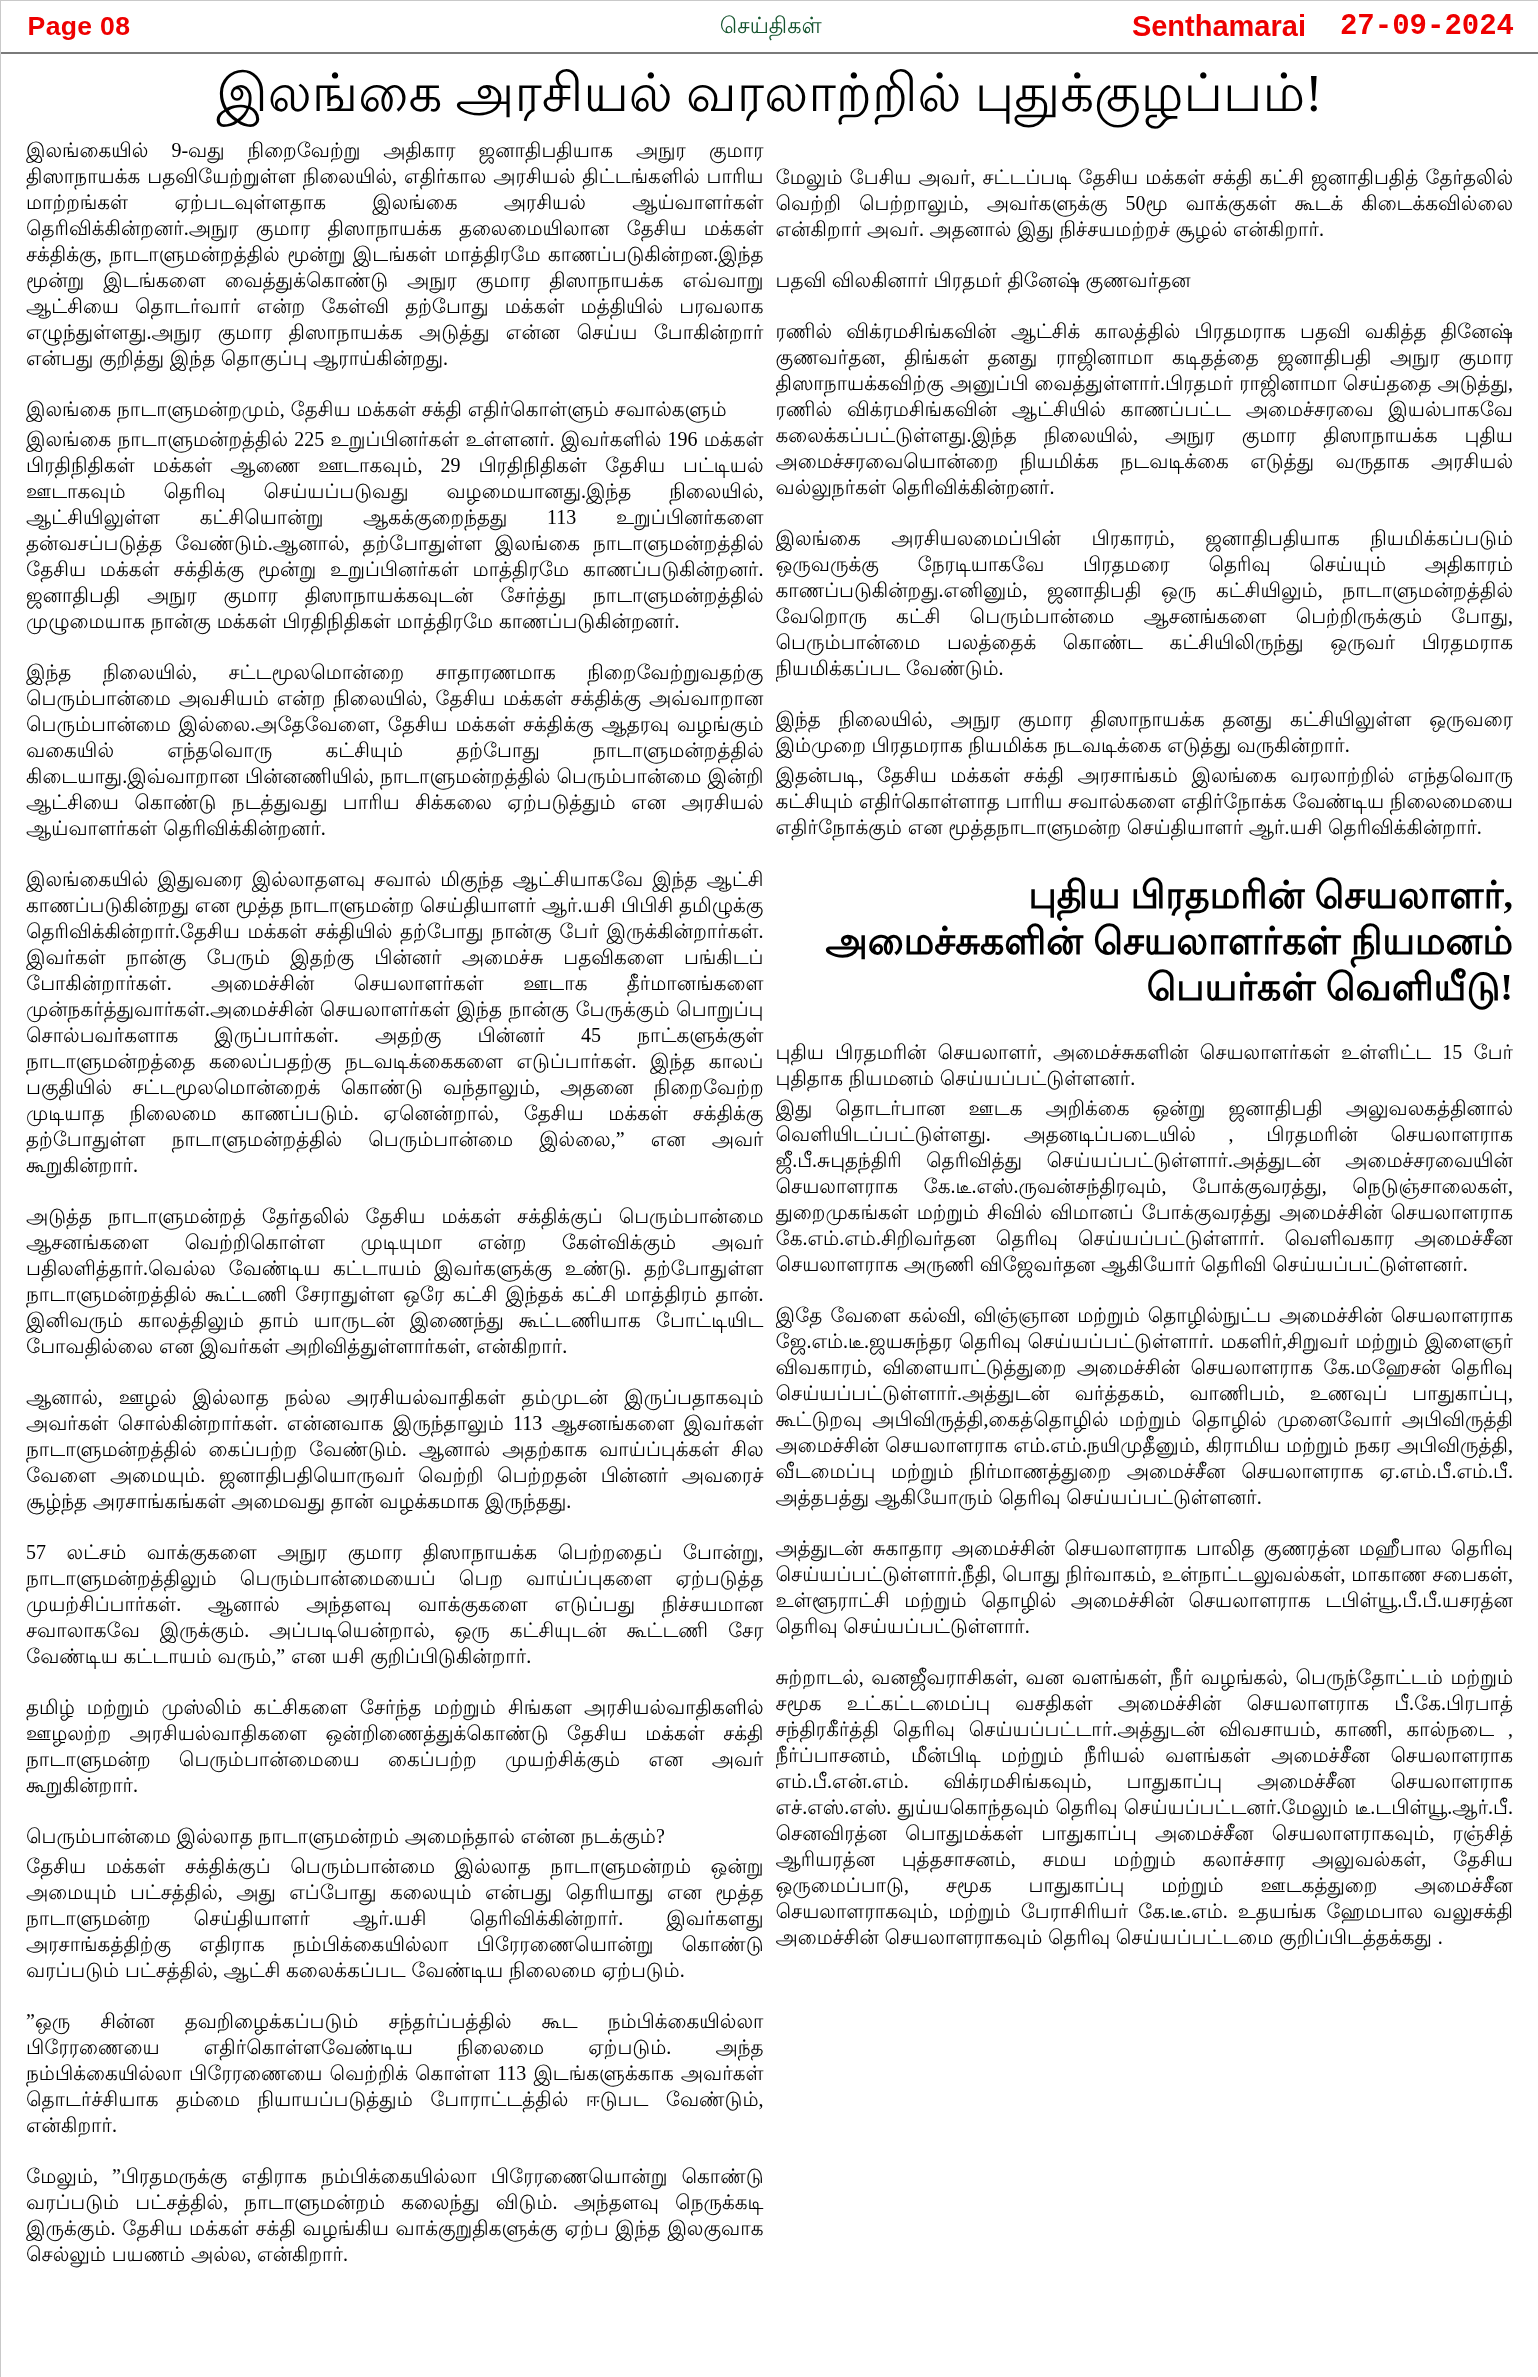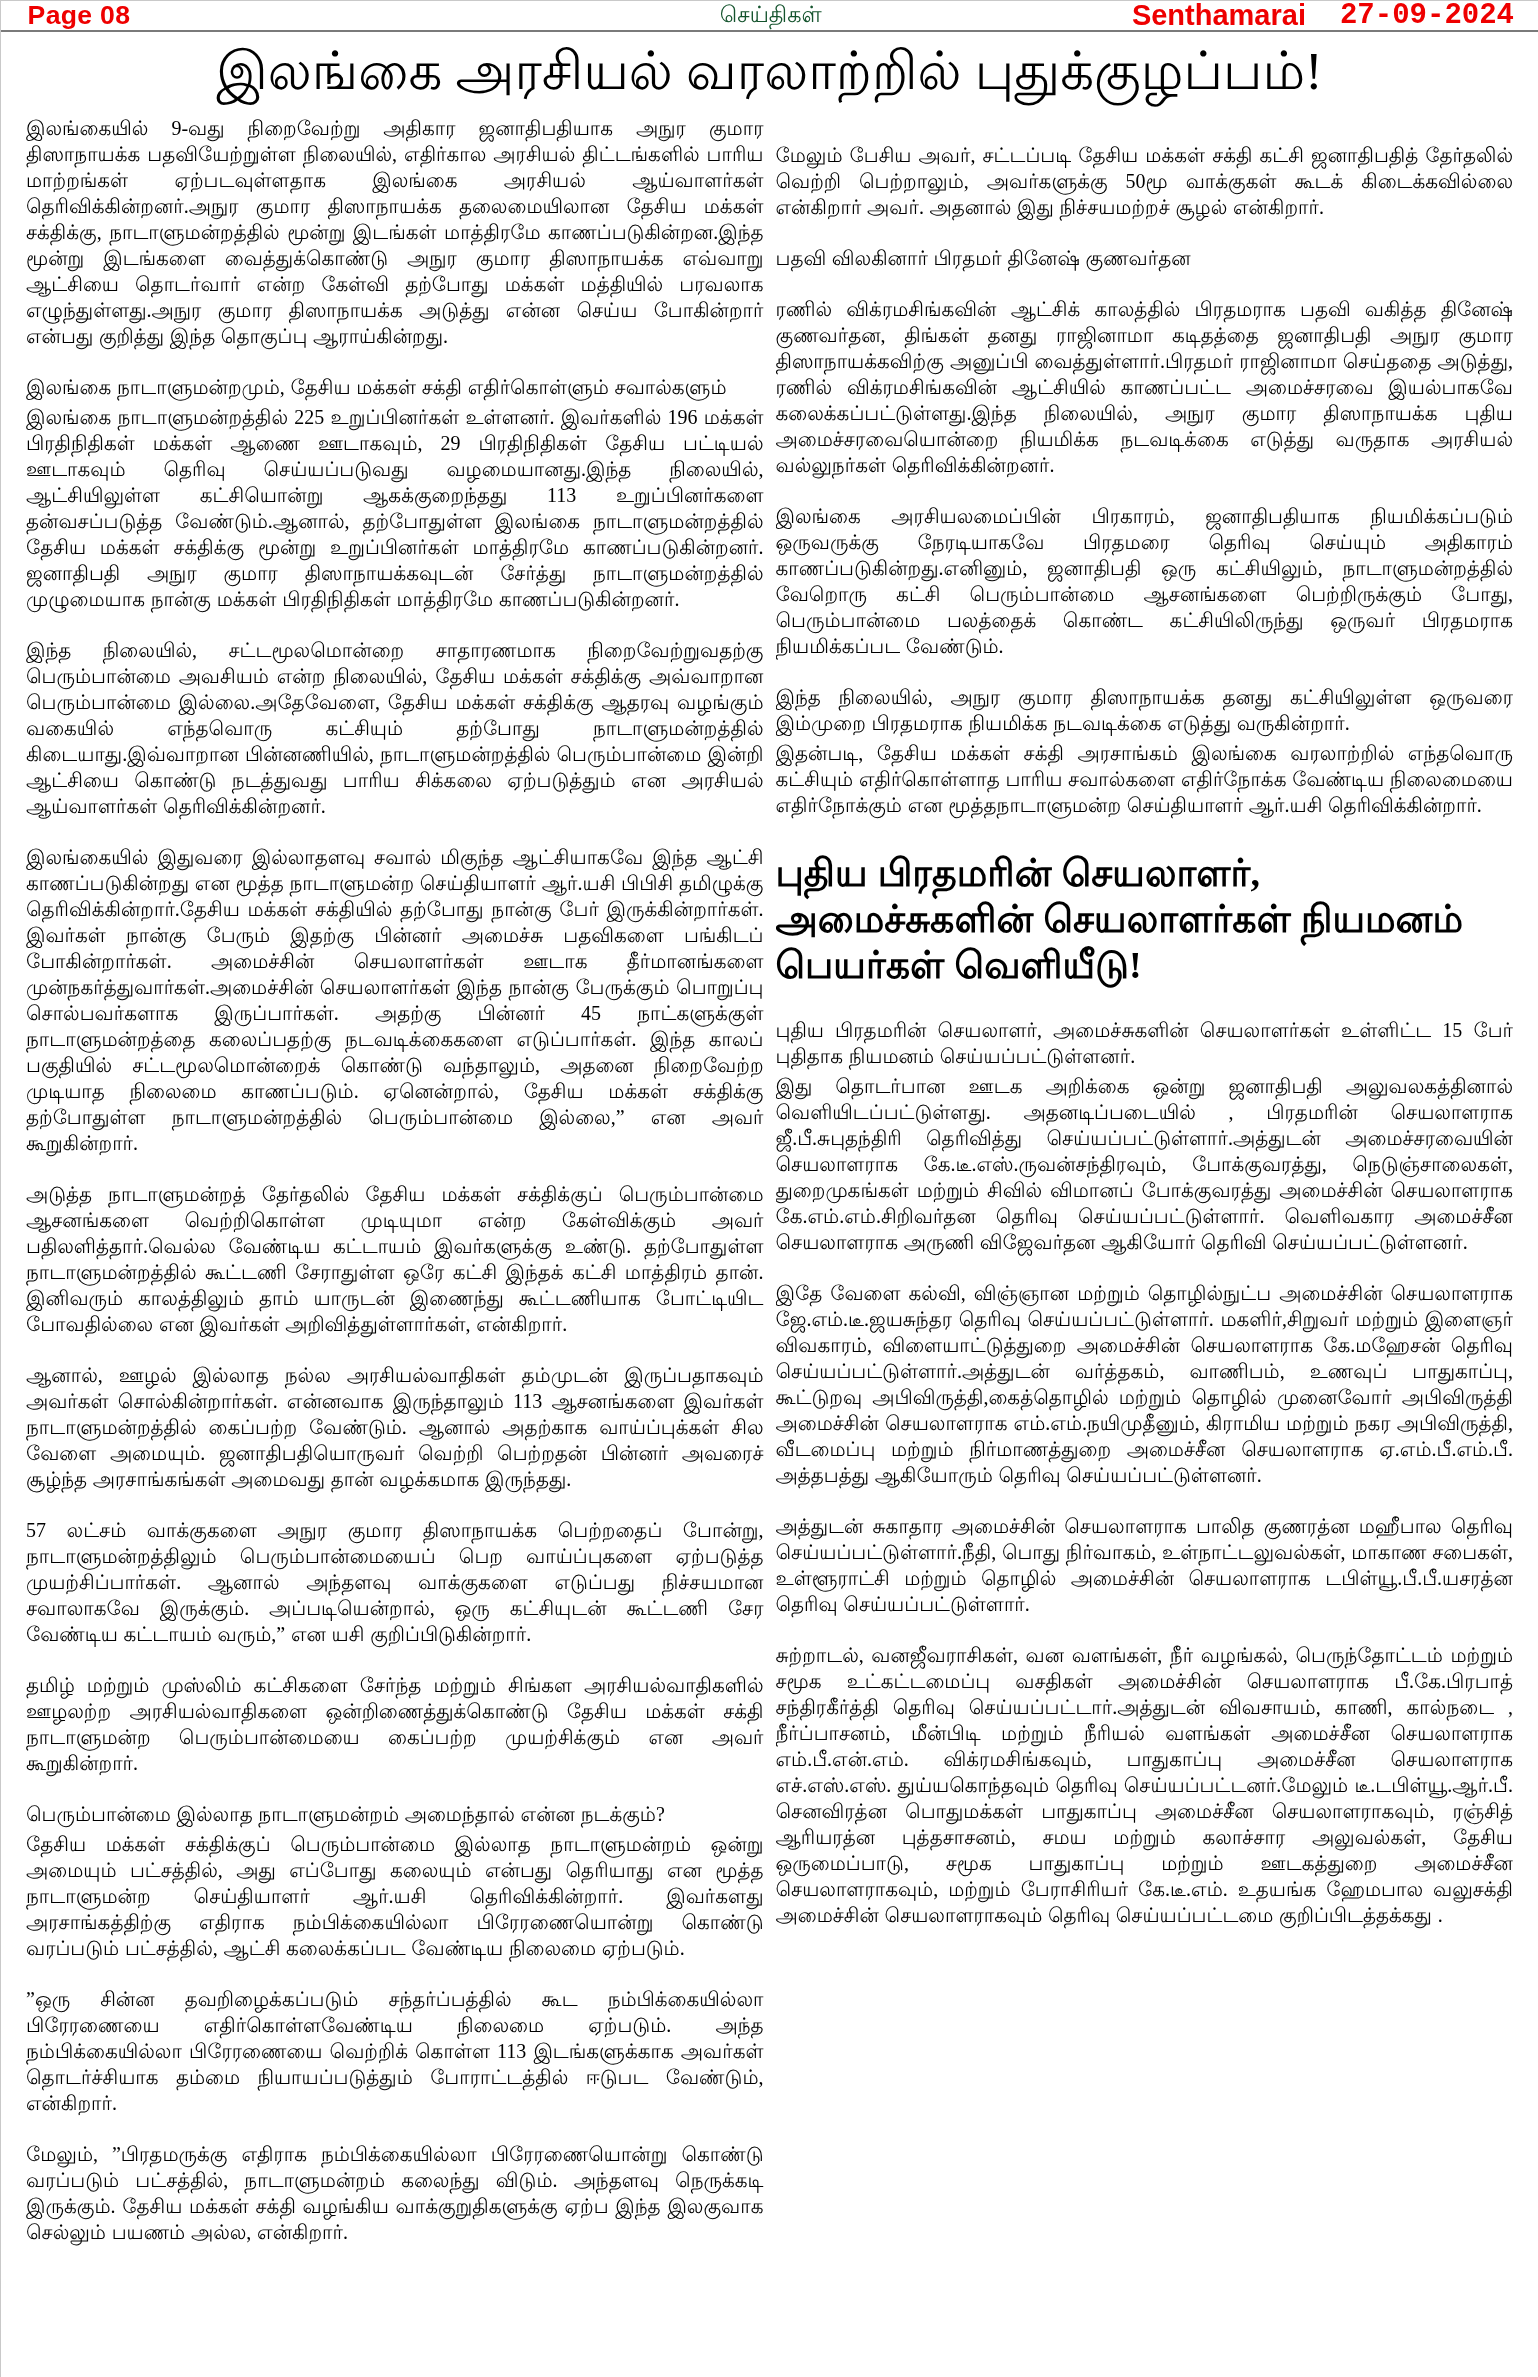--- a/index.html
+++ b/index.html
@@ -12,21 +12,21 @@
     background: #ffffff;
     font-family: "Liberation Serif", "DejaVu Serif", serif;
     color: #000000;
     overflow: hidden;
     border-left: 1.4px solid #c9c9c9;
     border-top: 1.4px solid #c9c9c9;
   }
 
   
   .topbar {
-    height: 31px;
+    height: 53px;
     display: flex;
     align-items: center;
     padding: 0 24px 0 26.6px;
     border-bottom: 2.8px solid #7a7a7a;
     font-family: "Liberation Sans", "DejaVu Sans", sans-serif;
   }
   .topbar .zone { flex: 1 1 0; display: flex; align-items: center; }
   .topbar .zone.center { justify-content: center; flex: 0 0 auto; }
   .topbar .zone.right { justify-content: flex-end; }
   .page-num {
@@ -82,21 +82,21 @@
     line-height: 26px;
     text-align: justify;
     word-spacing: 0.7px;
   }
   .block:first-child { margin-top: 0; }
   .block.tight { margin-top: 4px; }
   .block.headline-block {
     font-weight: bold;
     font-size: 38px;
     line-height: 1.22;
-    text-align: left;
+    text-align: right;
     margin: 32px 0 28px 0;
   }
   
   .col.right-col { padding-top: 26.6px; }
 </style>
 </head>
 <body>
 
 <div class="page">
 

